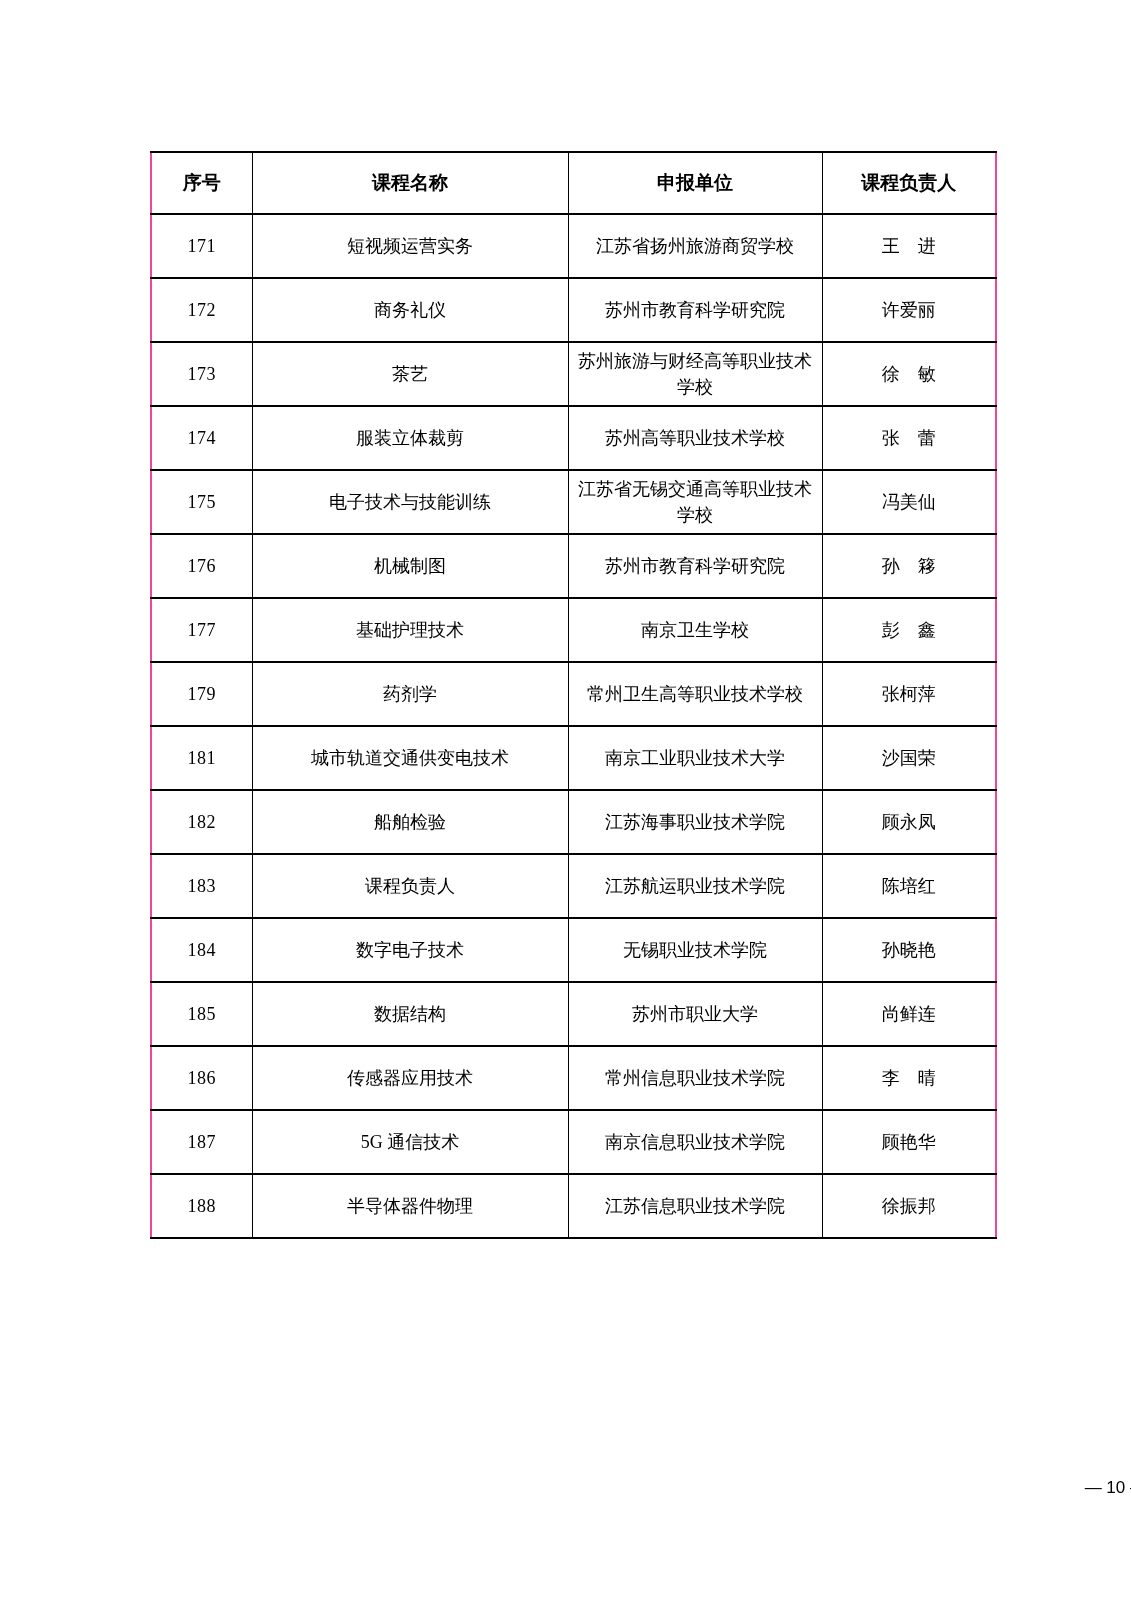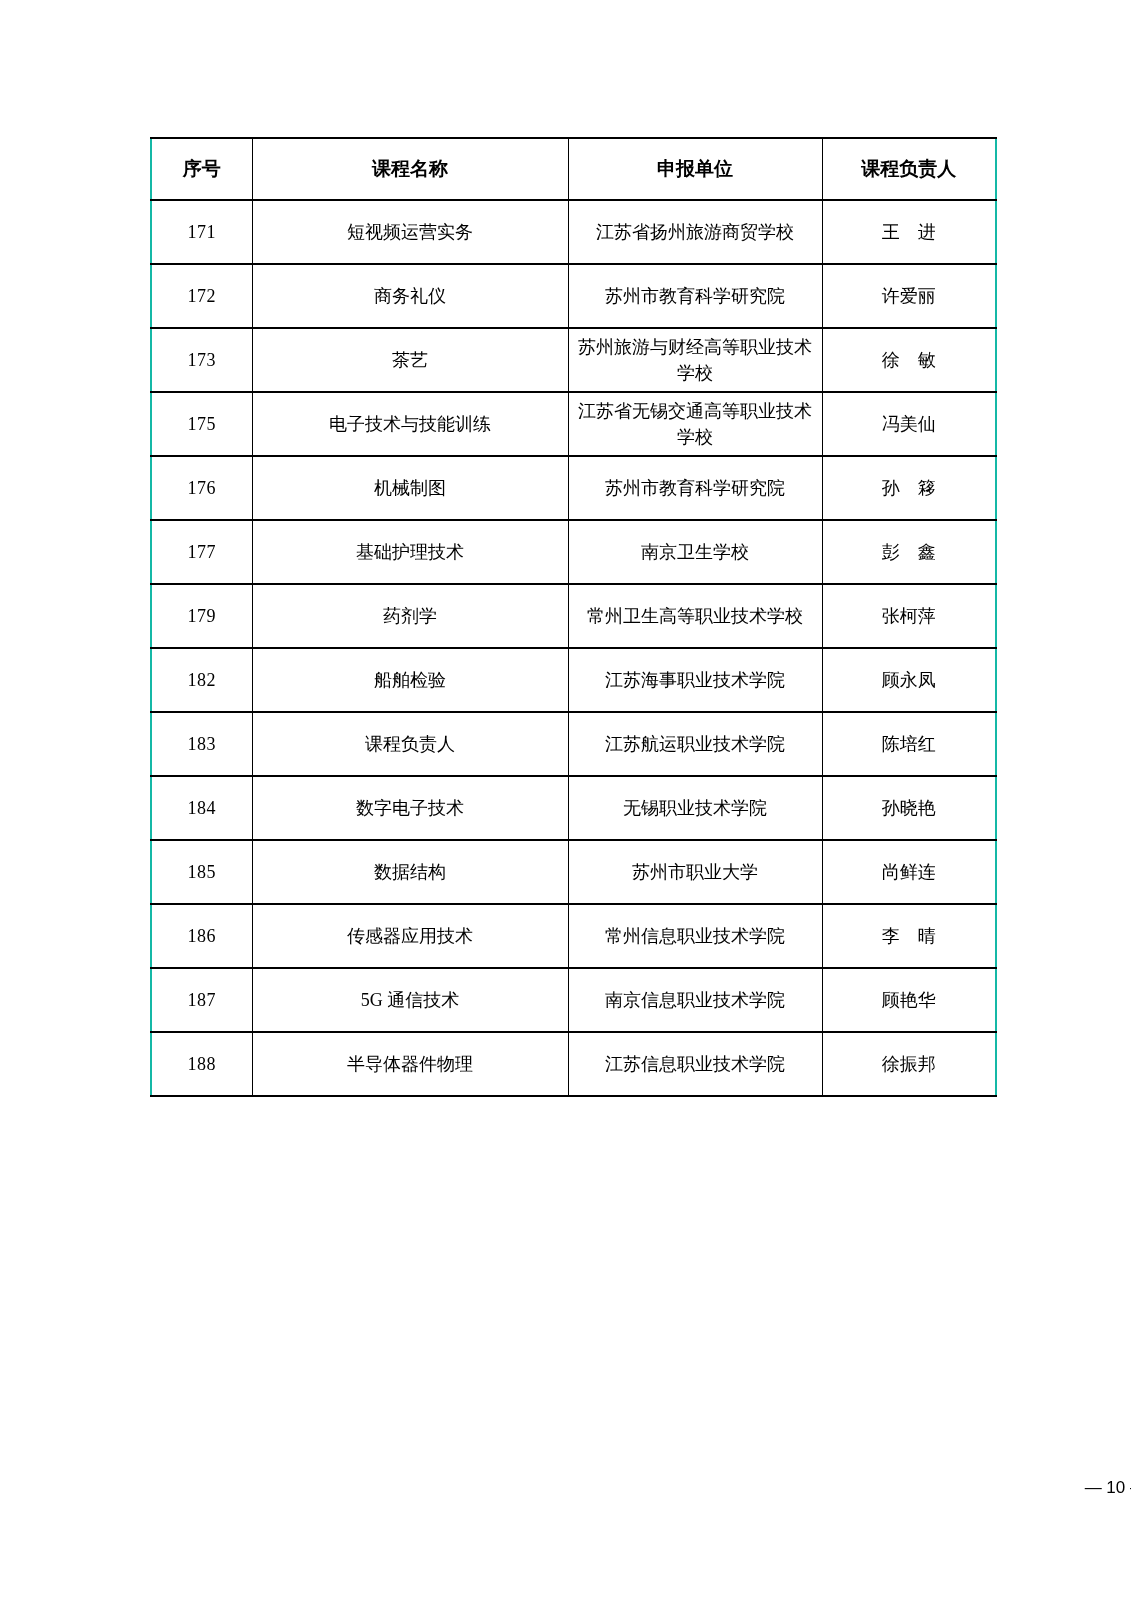--- a/index.html
+++ b/index.html
@@ -31,21 +31,21 @@
     border-bottom: 2px solid #000000;
     text-align: center;
     vertical-align: middle;
     height: 64px;
     padding: 2px 6px;
     box-sizing: border-box;
     font-size: 18px;
     line-height: 26px;
     overflow: hidden;
   }
-  .doc-table { border: 2px solid #14b8a6; }
+  .doc-table { border: 2px solid #ec4899; margin-top: 14px; }
   .doc-table th {
     font-weight: bold;
     font-size: 19px;
     height: 62px;
   }
   .col-no    { width: 101px; }
   .col-course{ width: 316px; }
   .col-unit  { width: 254px; }
   .col-leader{ width: 174px; }
   .cell-no {
@@ -98,20 +98,26 @@
         <td class="cell-unit">苏州市教育科学研究院</td>
         <td>许爱丽</td>
       </tr>
       <tr>
         <td class="cell-no">173</td>
         <td>茶艺</td>
         <td class="cell-unit">苏州旅游与财经高等职业技术学校</td>
         <td>徐　敏</td>
       </tr>
       <tr>
+        <td class="cell-no">174</td>
+        <td>服装立体裁剪</td>
+        <td class="cell-unit">苏州高等职业技术学校</td>
+        <td>张　蕾</td>
+      </tr>
+      <tr>
         <td class="cell-no">175</td>
         <td>电子技术与技能训练</td>
         <td class="cell-unit">江苏省无锡交通高等职业技术学校</td>
         <td>冯美仙</td>
       </tr>
       <tr>
         <td class="cell-no">176</td>
         <td>机械制图</td>
         <td class="cell-unit">苏州市教育科学研究院</td>
         <td>孙　簃</td>
@@ -120,20 +126,26 @@
         <td class="cell-no">177</td>
         <td>基础护理技术</td>
         <td class="cell-unit">南京卫生学校</td>
         <td>彭　鑫</td>
       </tr>
       <tr>
         <td class="cell-no">179</td>
         <td>药剂学</td>
         <td class="cell-unit">常州卫生高等职业技术学校</td>
         <td>张柯萍</td>
+      </tr>
+      <tr>
+        <td class="cell-no">181</td>
+        <td>城市轨道交通供变电技术</td>
+        <td class="cell-unit">南京工业职业技术大学</td>
+        <td>沙国荣</td>
       </tr>
       <tr>
         <td class="cell-no">182</td>
         <td>船舶检验</td>
         <td class="cell-unit">江苏海事职业技术学院</td>
         <td>顾永凤</td>
       </tr>
       <tr>
         <td class="cell-no">183</td>
         <td>课程负责人</td>

